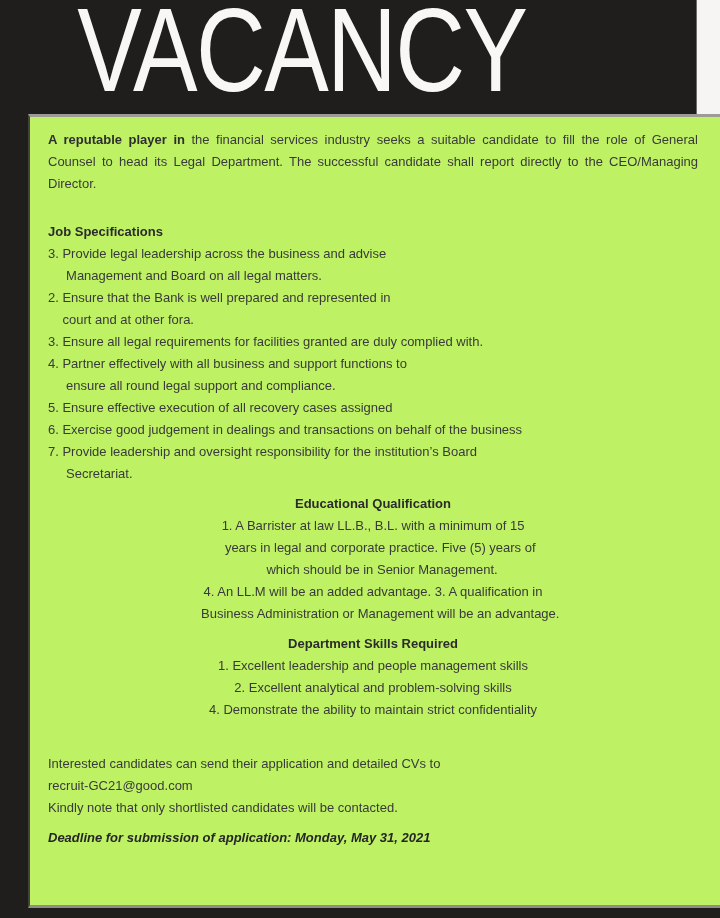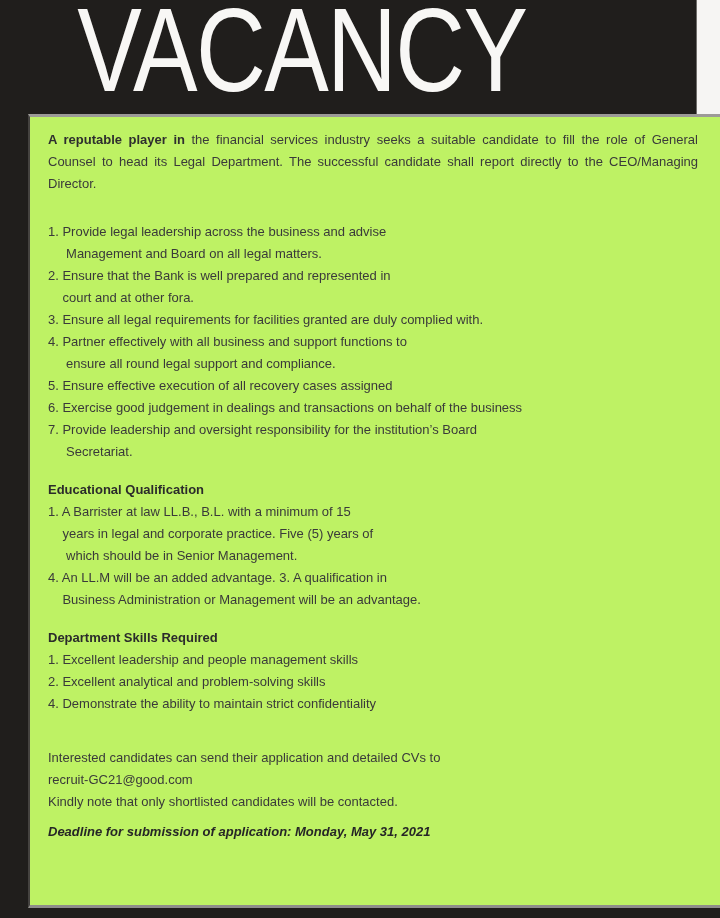--- a/index.html
+++ b/index.html
@@ -50,21 +50,21 @@
     border-bottom: 3px solid #8f8d8a;
     box-sizing: border-box;
     padding: 12px 22px 0 18px;
     color: #3a3a3a;
     font-size: 13px;
     line-height: 22px;
   }
   .intro { margin: 0; text-align: justify; }
   .b { font-weight: bold; color: #2e2e2e; }
   .section { margin-top: 26px; }
-  .section + .section { margin-top: 16px; }
+  .section + .section { margin-top: 8px; text-align: center; }
   .heading { font-weight: bold; color: #2b2b2b; }
   .item { white-space: pre-wrap; }
   .closing { margin-top: 32px; }
   .deadline {
     margin-top: 8px;
     font-weight: bold;
     color: #262626;
     font-style: italic;
   }
 </style>
@@ -77,21 +77,22 @@
     <div class="title">VACANCY</div>
   </div>
 
   <div class="top-right-strip"></div>
 
   <div class="panel">
 
     <p class="intro"><span class="b">A reputable player in</span><span> the financial services industry seeks a suitable candidate to fill the role of General Counsel to head its Legal Department. The successful candidate shall report directly to the CEO/Managing Director.</span></p>
 
     <div class="section">
-      <div class="item">1. Provide legal leadership across the business and advise
+      <div class="heading">Job Specifications</div>
+      <div class="item">3. Provide legal leadership across the business and advise
      Management and Board on all legal matters.</div>
       <div class="item">2. Ensure that the Bank is well prepared and represented in
     court and at other fora.</div>
       <div class="item">3. Ensure all legal requirements for facilities granted are duly complied with.</div>
       <div class="item">4. Partner effectively with all business and support functions to
      ensure all round legal support and compliance.</div>
       <div class="item">5. Ensure effective execution of all recovery cases assigned</div>
       <div class="item">6. Exercise good judgement in dealings and transactions on behalf of the business</div>
       <div class="item">7. Provide leadership and oversight responsibility for the institution’s Board
      Secretariat.</div>

